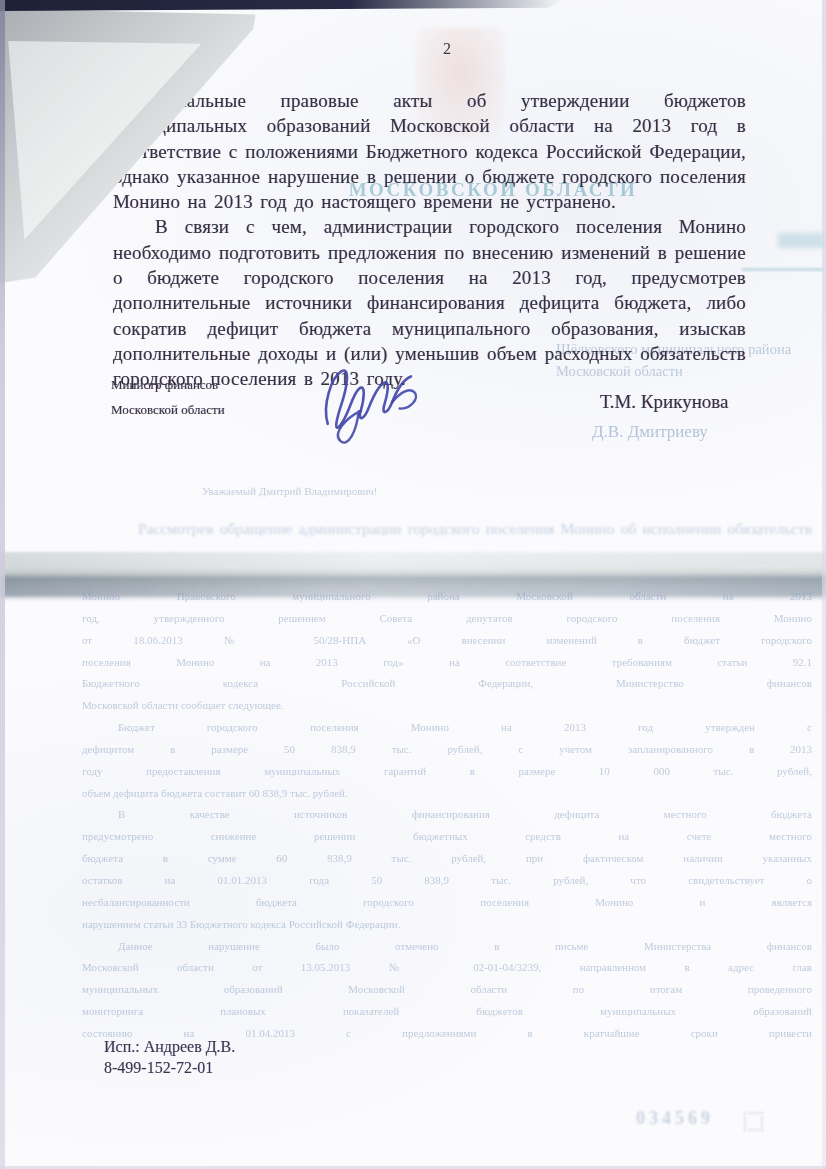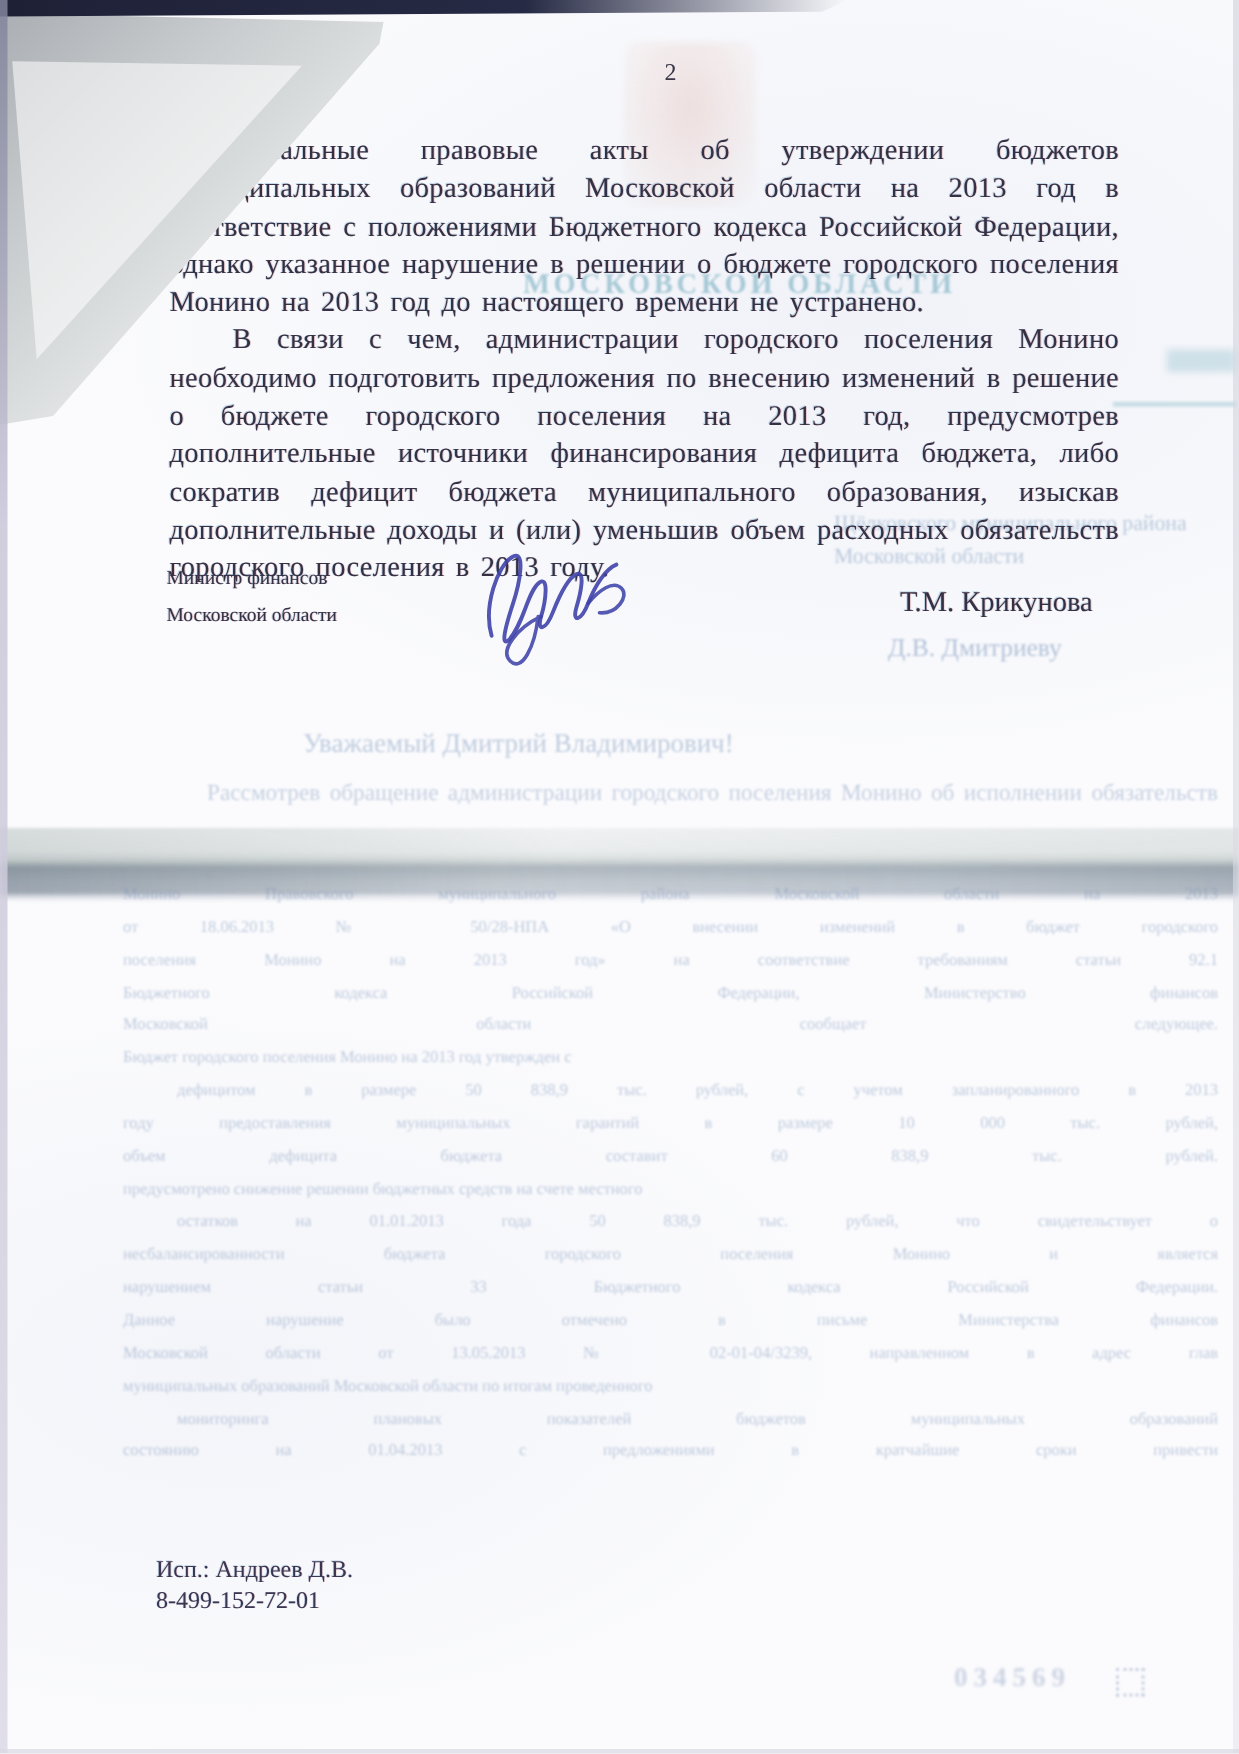--- a/index.html
+++ b/index.html
@@ -57,21 +57,21 @@
   .g-header{position:absolute;left:334px;top:179px;width:318px;text-align:center;
     font-size:19px;font-weight:bold;letter-spacing:2.5px;color:rgba(64,142,168,.42);filter:blur(.7px);}
   .g-mark1{position:absolute;left:778px;top:233px;width:46px;height:15px;
     background:rgba(90,160,180,.25);filter:blur(2.5px);}
   .g-rule{position:absolute;left:742px;top:268px;width:82px;height:3px;
     background:rgba(90,160,180,.3);filter:blur(1px);}
   .g-addr{position:absolute;left:556px;top:338px;font-size:14.5px;line-height:22px;
     white-space:nowrap;color:rgba(118,148,185,.46);filter:blur(.7px);}
   .g-addr-name{position:absolute;left:592px;top:422px;font-size:17px;white-space:nowrap;
     color:rgba(112,142,185,.5);filter:blur(.7px);}
-  .g-salutation{position:absolute;left:202px;top:485px;font-size:18px;white-space:nowrap;
+  .g-salutation{position:absolute;left:202px;top:485px;font-size:11px;white-space:nowrap;
     color:rgba(120,148,186,.45);filter:blur(.7px);}
   .g-intro{position:absolute;left:138px;top:520px;width:674px;font-size:15.5px;
     text-align:justify;text-align-last:justify;color:rgba(124,150,188,.42);filter:blur(.8px);}
   .crease{position:absolute;left:0;top:552px;width:100%;height:44px;
     background:
       linear-gradient(to right, rgba(120,138,134,.28), rgba(140,158,152,.10) 45%, rgba(130,148,144,.18) 100%),
       linear-gradient(to bottom, transparent 0%, rgba(138,154,150,.05) 35%, rgba(132,148,146,.34) 60%, rgba(156,170,166,.14) 80%, transparent 100%);
     background-blend-mode:multiply;filter:blur(1px);}
   .smudge{position:absolute;left:0;top:576px;width:100%;height:22px;filter:blur(2.2px);
     background:linear-gradient(to right, rgba(80,95,120,.42), rgba(100,115,140,.26) 40%, rgba(108,124,150,.33) 75%, rgba(88,104,130,.38));}
@@ -97,29 +97,32 @@
     <div>Щёлковского муниципального района</div>
     <div>Московской области</div>
   </div>
   <div class="g-addr-name">Д.В. Дмитриеву</div>
   <div class="g-salutation">Уважаемый Дмитрий Владимирович!</div>
   <div class="g-intro">Рассмотрев обращение администрации городского поселения Монино об исполнении обязательств</div>
   <div class="crease"></div>
   <div class="smudge"></div>
   <div class="g-body ghost">
       <div>Монино Правовского муниципального района Московской области на 2013</div>
+      <div>год, утвержденного решением Совета депутатов городского поселения Монино</div>
       <div>от 18.06.2013 № 50/28-НПА «О внесении изменений в бюджет городского</div>
       <div>поселения Монино на 2013 год» на соответствие требованиям статьи 92.1</div>
       <div>Бюджетного кодекса Российской Федерации, Министерство финансов</div>
       <div>Московской области сообщает следующее.</div>
       <div>Бюджет городского поселения Монино на 2013 год утвержден с</div>
       <div>дефицитом в размере 50 838,9 тыс. рублей, с учетом запланированного в 2013</div>
       <div>году предоставления муниципальных гарантий в размере 10 000 тыс. рублей,</div>
       <div>объем дефицита бюджета составит 60 838,9 тыс. рублей.</div>
+      <div>В качестве источников финансирования дефицита местного бюджета</div>
       <div>предусмотрено снижение решении бюджетных средств на счете местного</div>
+      <div>бюджета в сумме 60 838,9 тыс. рублей, при фактическом наличии указанных</div>
       <div>остатков на 01.01.2013 года 50 838,9 тыс. рублей, что свидетельствует о</div>
       <div>несбалансированности бюджета городского поселения Монино и является</div>
       <div>нарушением статьи 33 Бюджетного кодекса Российской Федерации.</div>
       <div>Данное нарушение было отмечено в письме Министерства финансов</div>
       <div>Московской области от 13.05.2013 № 02-01-04/3239, направленном в адрес глав</div>
       <div>муниципальных образований Московской области по итогам проведенного</div>
       <div>мониторинга плановых показателей бюджетов муниципальных образований</div>
       <div>состоянию на 01.04.2013 с предложениями в кратчайшие сроки привести</div>
     </div>
   <div class="g-serial">034569</div>

